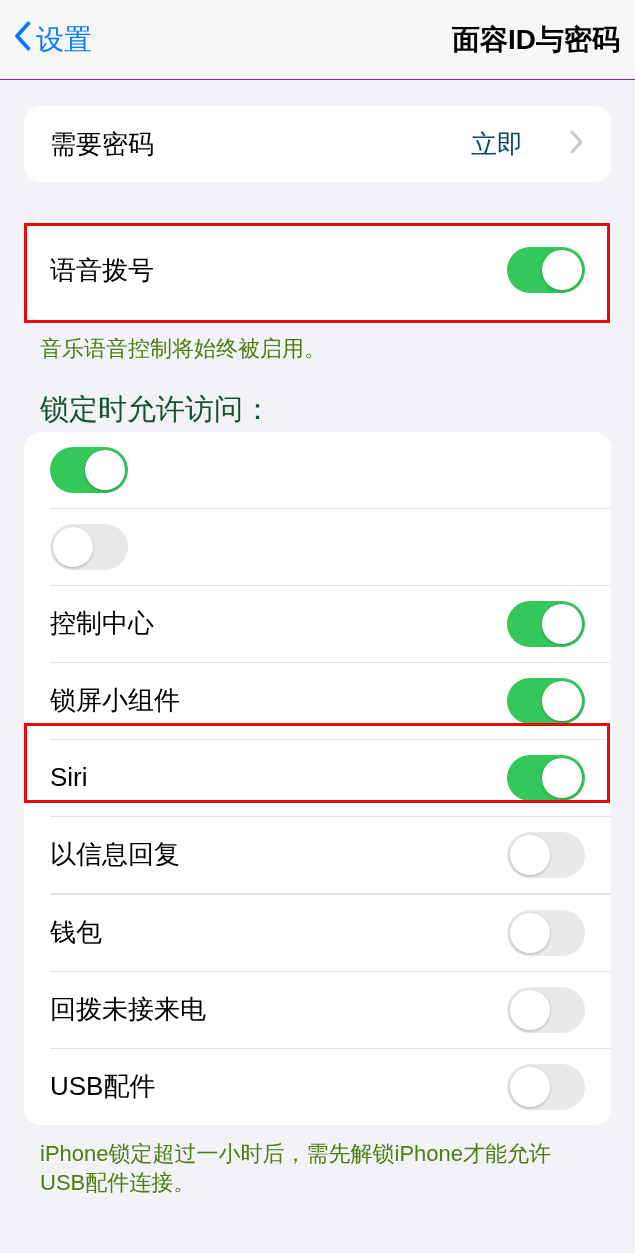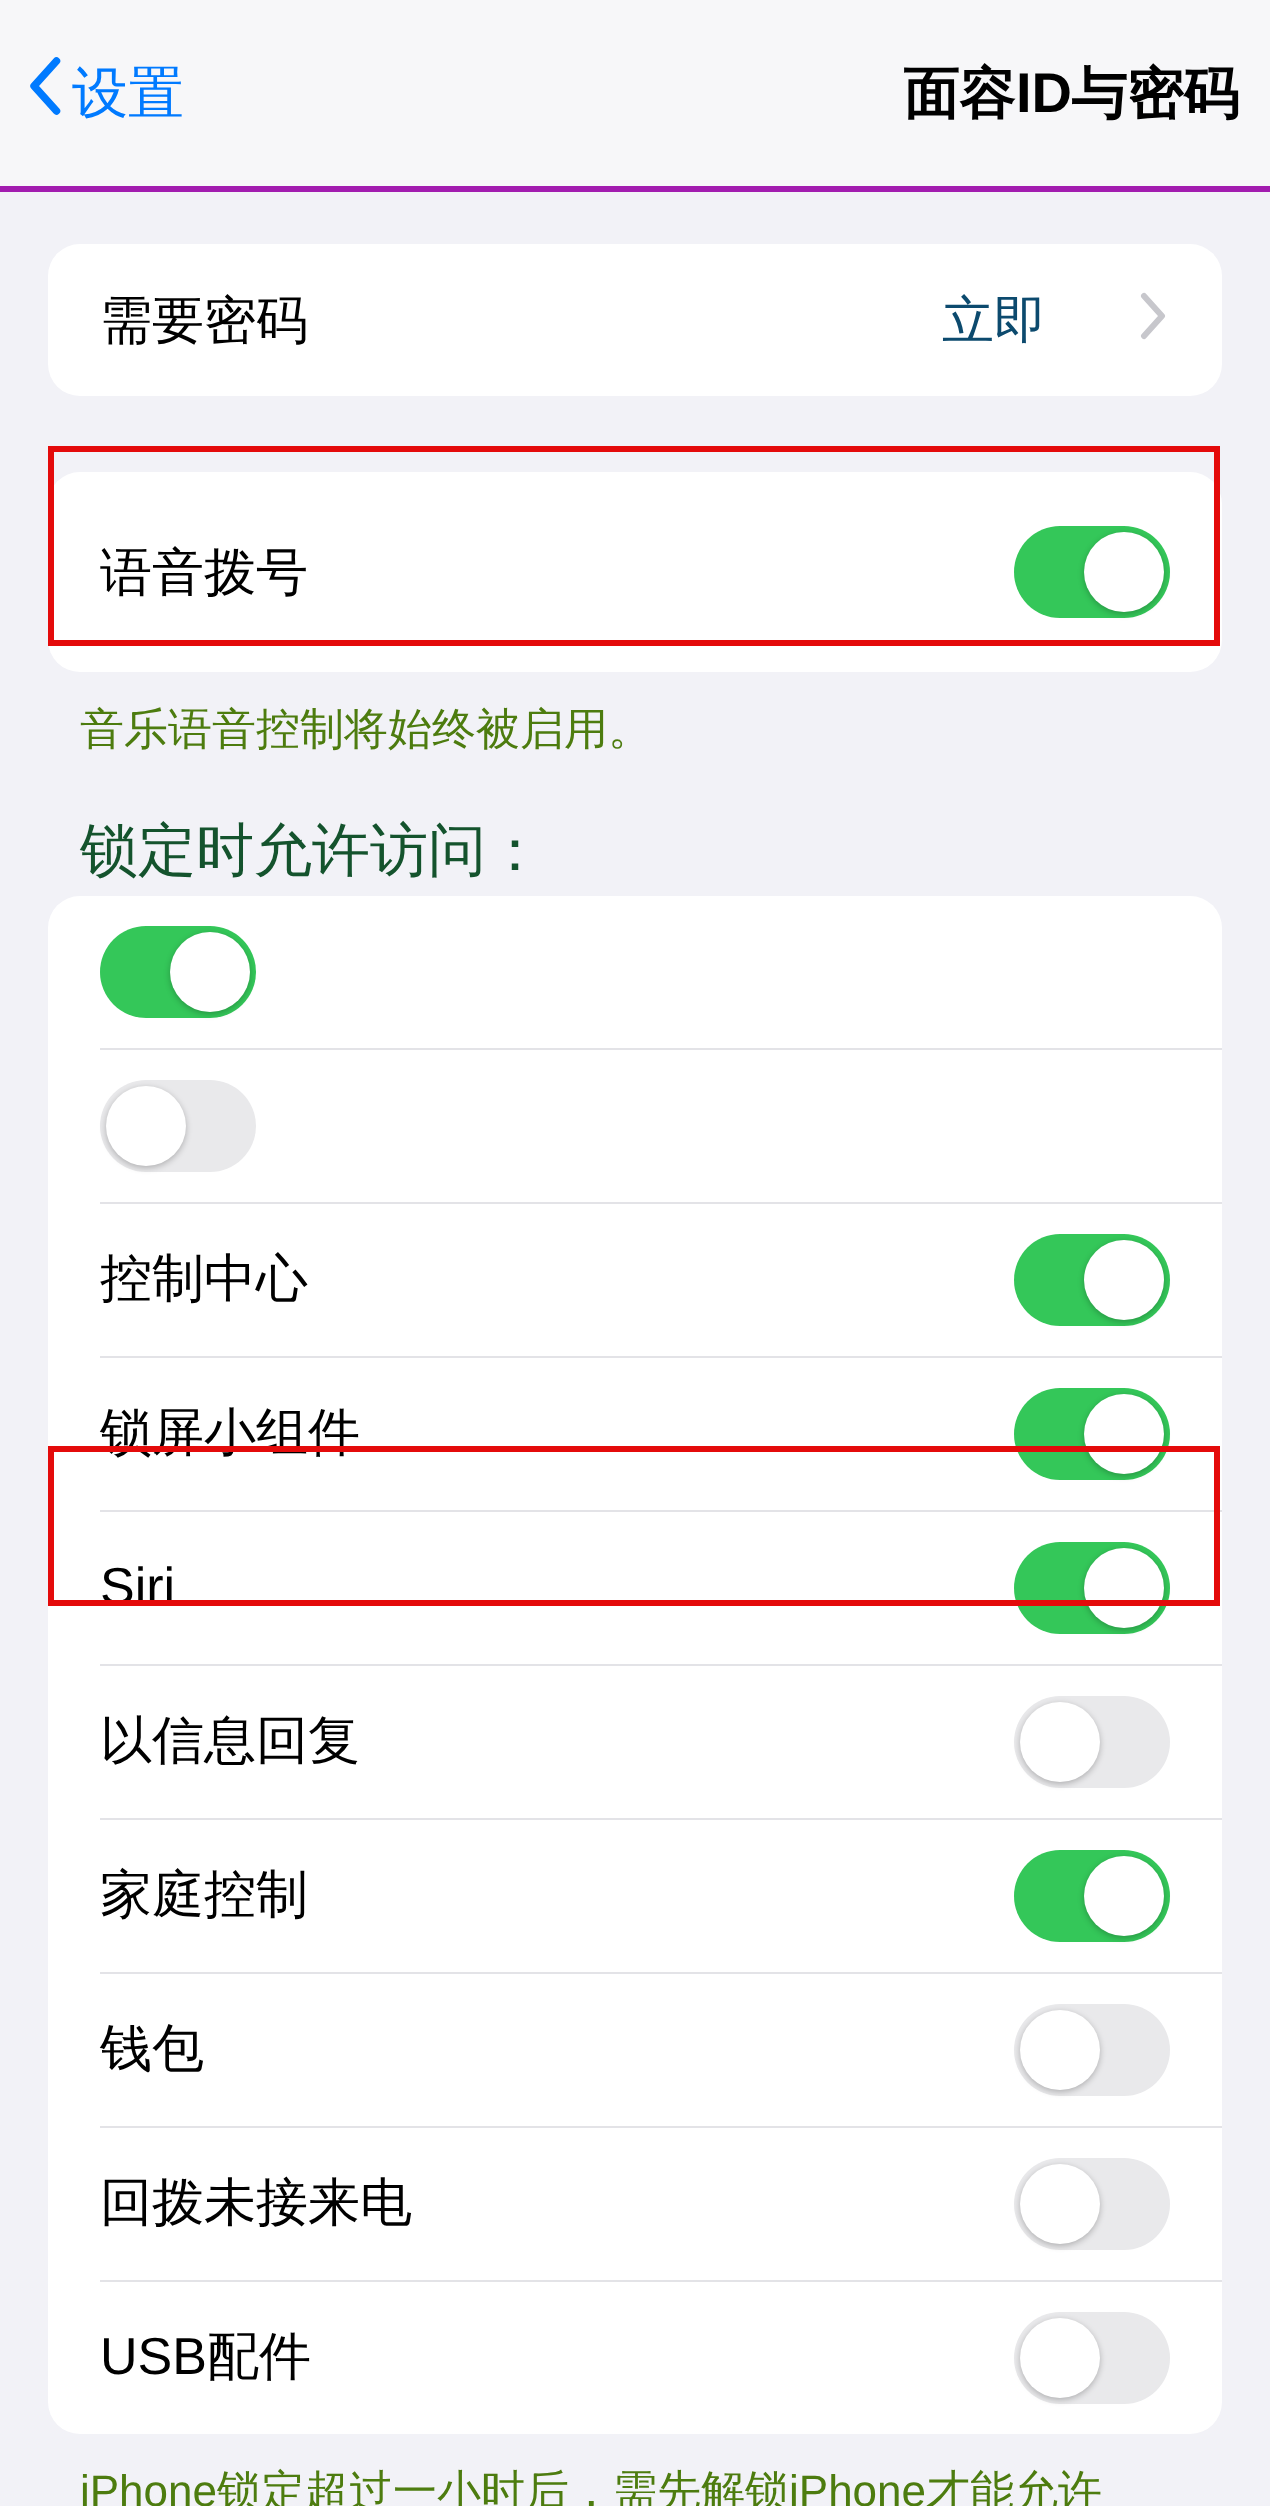--- a/index.html
+++ b/index.html
@@ -5,23 +5,23 @@
     * { box-sizing: border-box; margin: 0; padding: 0; }
     body {
       width: 635px;
       height: 1253px;
       background: #f2f2f7;
       font-family: -apple-system, "Helvetica Neue", Arial, sans-serif;
       color: #000;
       overflow: hidden;
     }
     .navbar {
-      height: 96px;
+      height: 80px;
       background: #f7f7f9;
-      border-bottom: 3px solid #a21caf;
+      border-bottom: 1px solid #a21caf;
       display: flex;
       align-items: center;
       position: relative;
       padding: 0 12px;
     }
     .back {
       display: flex;
       align-items: center;
       color: #007aff;
       font-size: 28px;
@@ -185,26 +185,20 @@
         </div>
       </div>
       <div class="sep"></div>
       <div class="row">
         <div class="label">以信息回复</div>
         <div class="toggle off">
           <div class="knob"></div>
         </div>
       </div>
       <div class="sep"></div>
-      <div class="row">
-        <div class="label">家庭控制</div>
-        <div class="toggle on">
-          <div class="knob"></div>
-        </div>
-      </div>
       <div class="sep"></div>
       <div class="row">
         <div class="label">钱包</div>
         <div class="toggle off">
           <div class="knob"></div>
         </div>
       </div>
       <div class="sep"></div>
       <div class="row">
         <div class="label">回拨未接来电</div>

